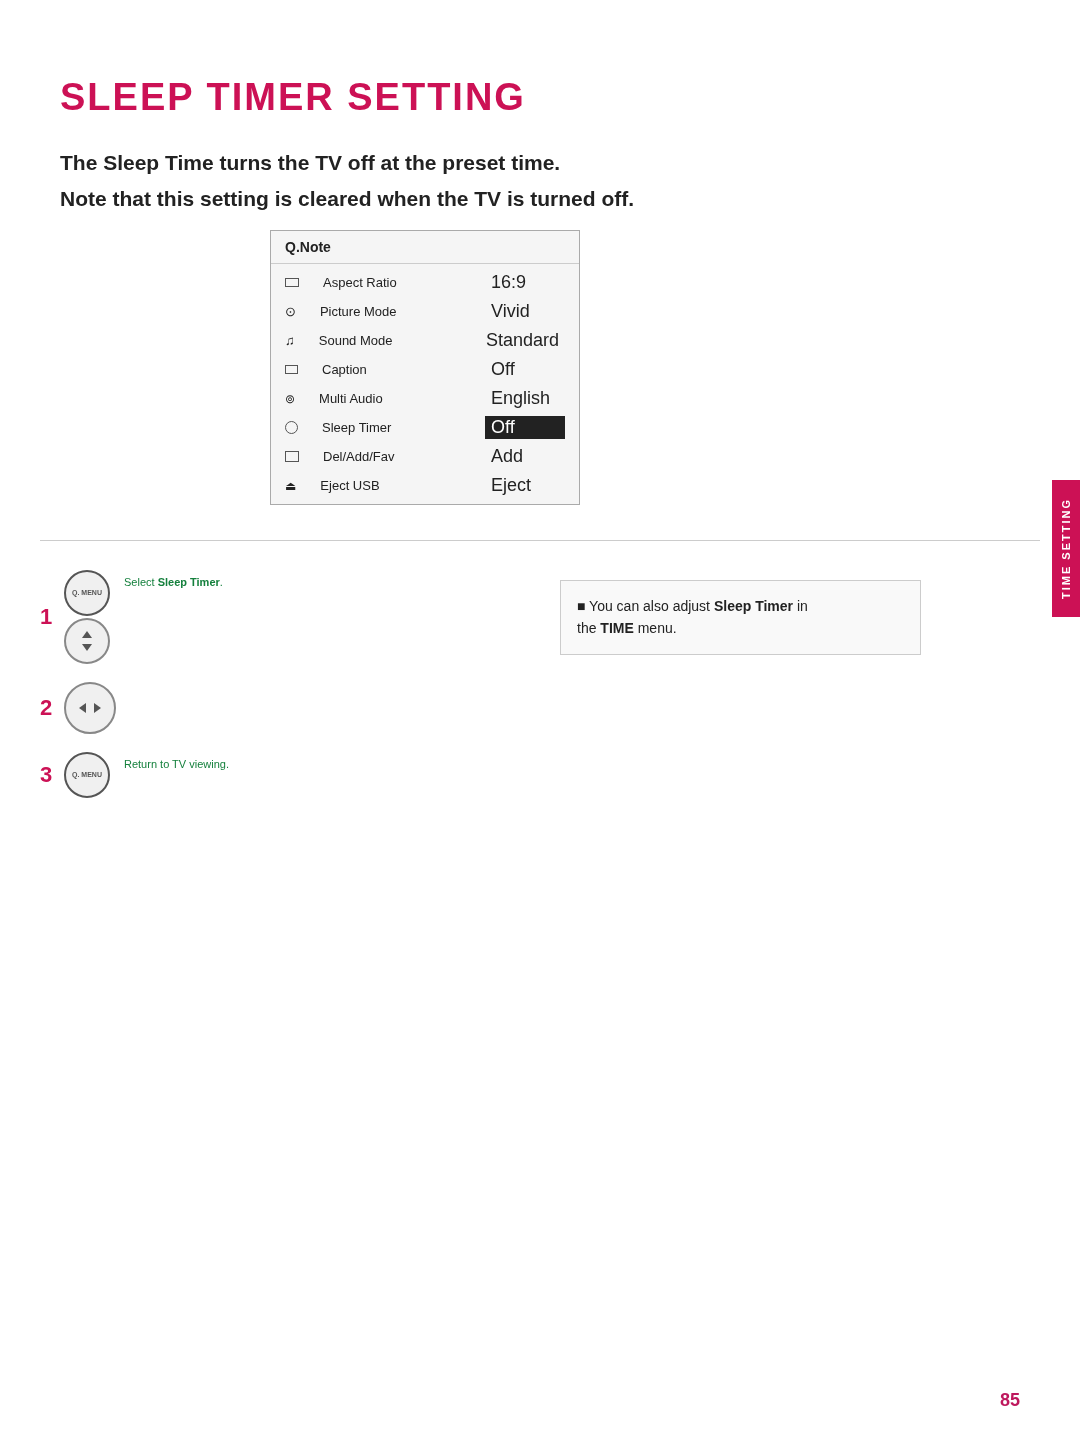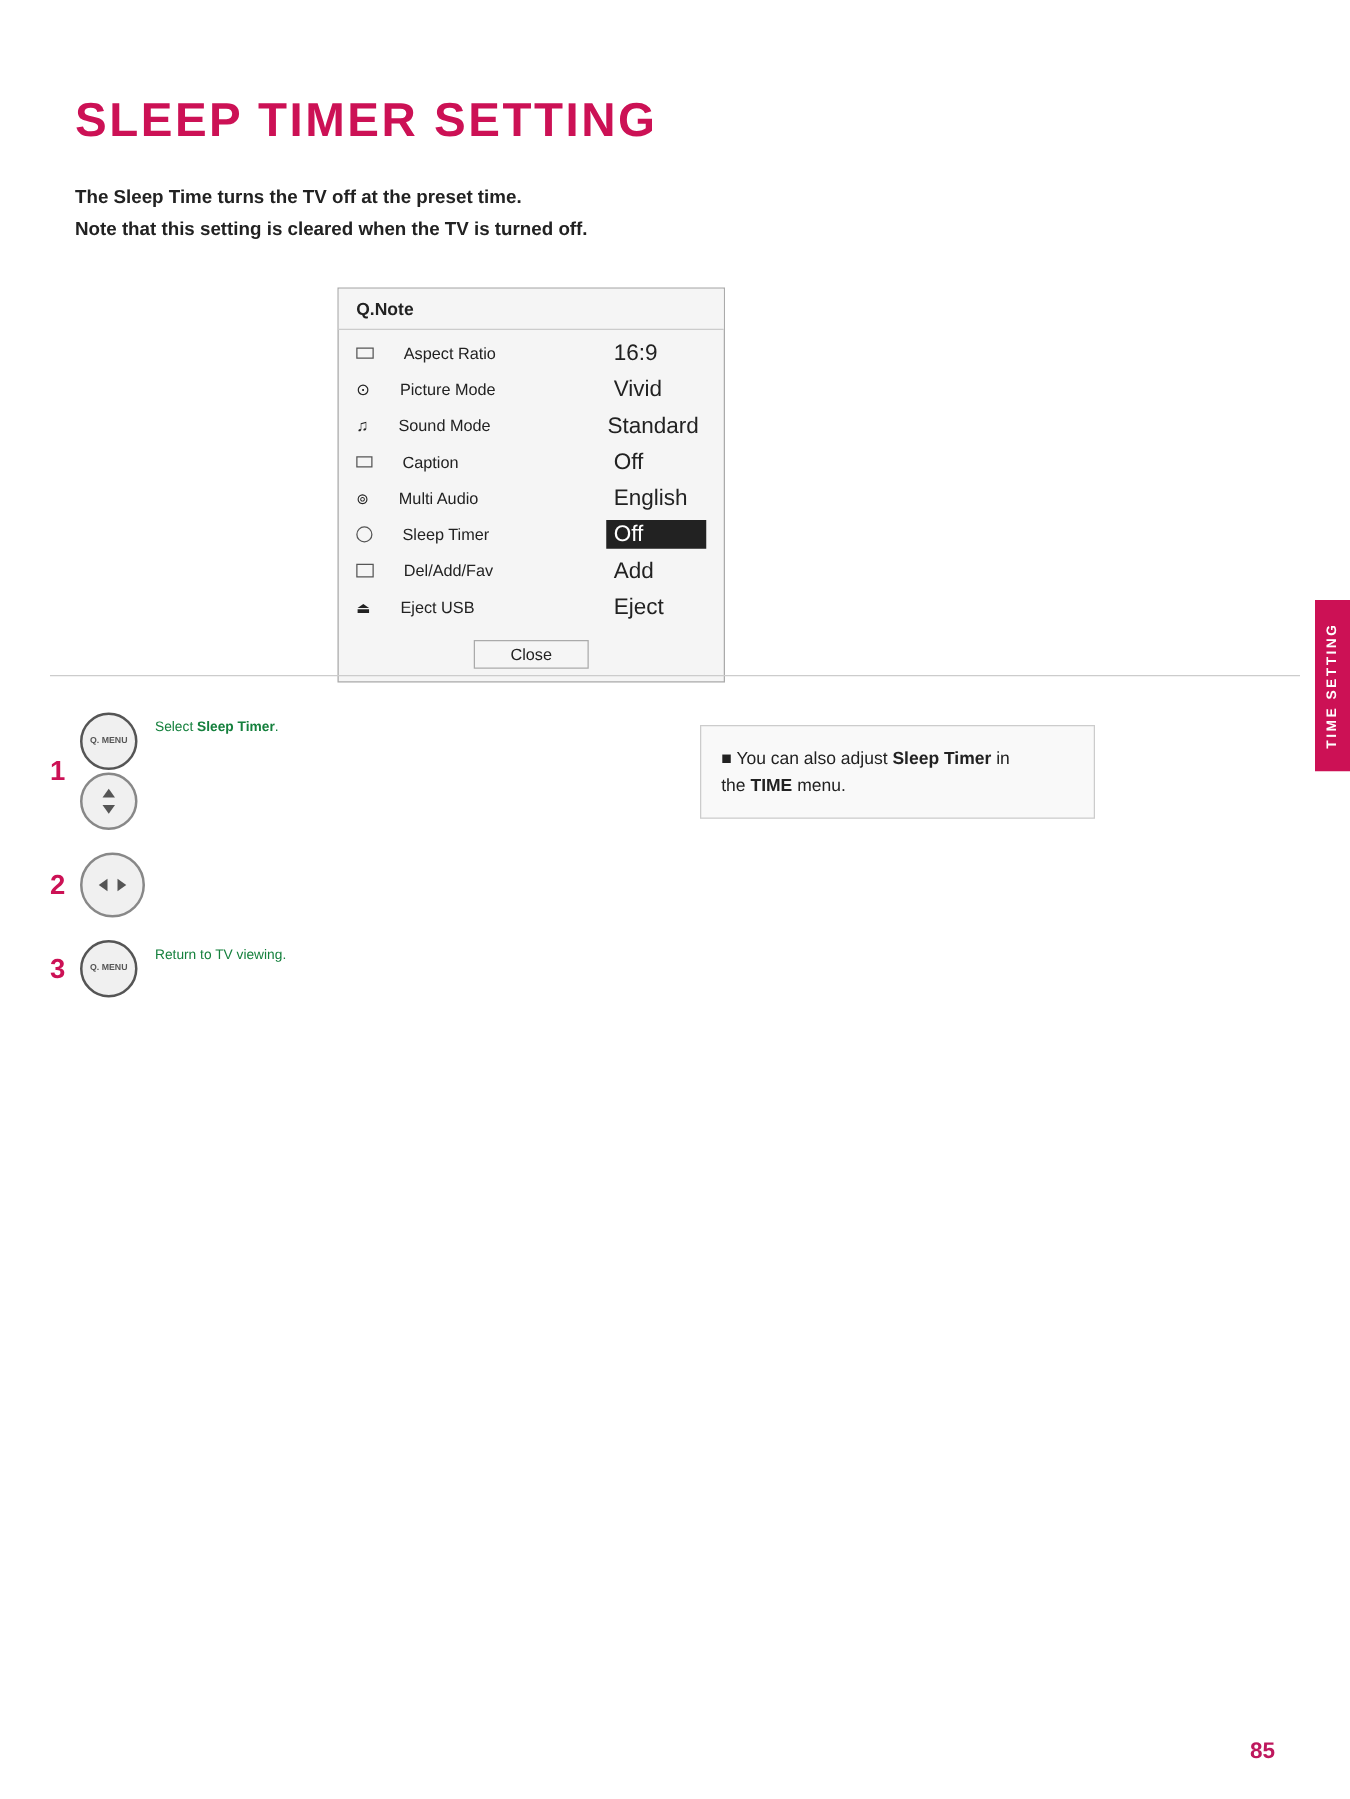--- a/index.html
+++ b/index.html
@@ -25,21 +25,21 @@
       color: #cc1155;
       letter-spacing: 2px;
       text-transform: uppercase;
     }
 
     
     .intro-text {
       position: absolute;
       top: 145px;
       left: 60px;
-      font-size: 15px;
+      font-size: 21px;
       font-weight: bold;
       line-height: 1.7;
       color: #222;
     }
 
     
     .qmenu-container {
       position: absolute;
       top: 230px;
       left: 270px;
@@ -286,23 +286,20 @@
 
     <div class="qmenu-row">
       <div class="qmenu-row-label">
         <span style="font-size:12px;">⏏</span>
         <span>Eject USB</span>
       </div>
       <span class="qmenu-row-value">Eject</span>
     </div>
 
   </div>
-  <div class="qmenu-close-row">
-    <div class="qmenu-close-btn">Close</div>
-  </div>
 </div>
 
 <div class="divider" style="top: 540px;"></div>
 
 <div class="steps-section" style="top: 570px;">
 
   <div class="step">
     <div class="step-number-icon">
       <span class="step-number">1</span>
 
@@ -342,21 +339,21 @@
         <span style="font-size:7px;font-weight:bold;color:#555;text-align:center;line-height:1.1;">Q. MENU</span>
       </div>
     </div>
     <div class="step-text">
       Return to TV viewing.
     </div>
   </div>
 
 </div>
 
-<div class="side-note" style="top: 580px; left: 560px; width: 316px;">
+<div class="side-note" style="top: 580px; left: 560px; width: 361px;">
   <span>■</span>
   You can also adjust <strong>Sleep Timer</strong> in<br>
   the <strong>TIME</strong> menu.
 </div>
 
 <div class="side-tab">TIME SETTING</div>
 
 <div class="page-number">85</div>
 
 </body></html>

